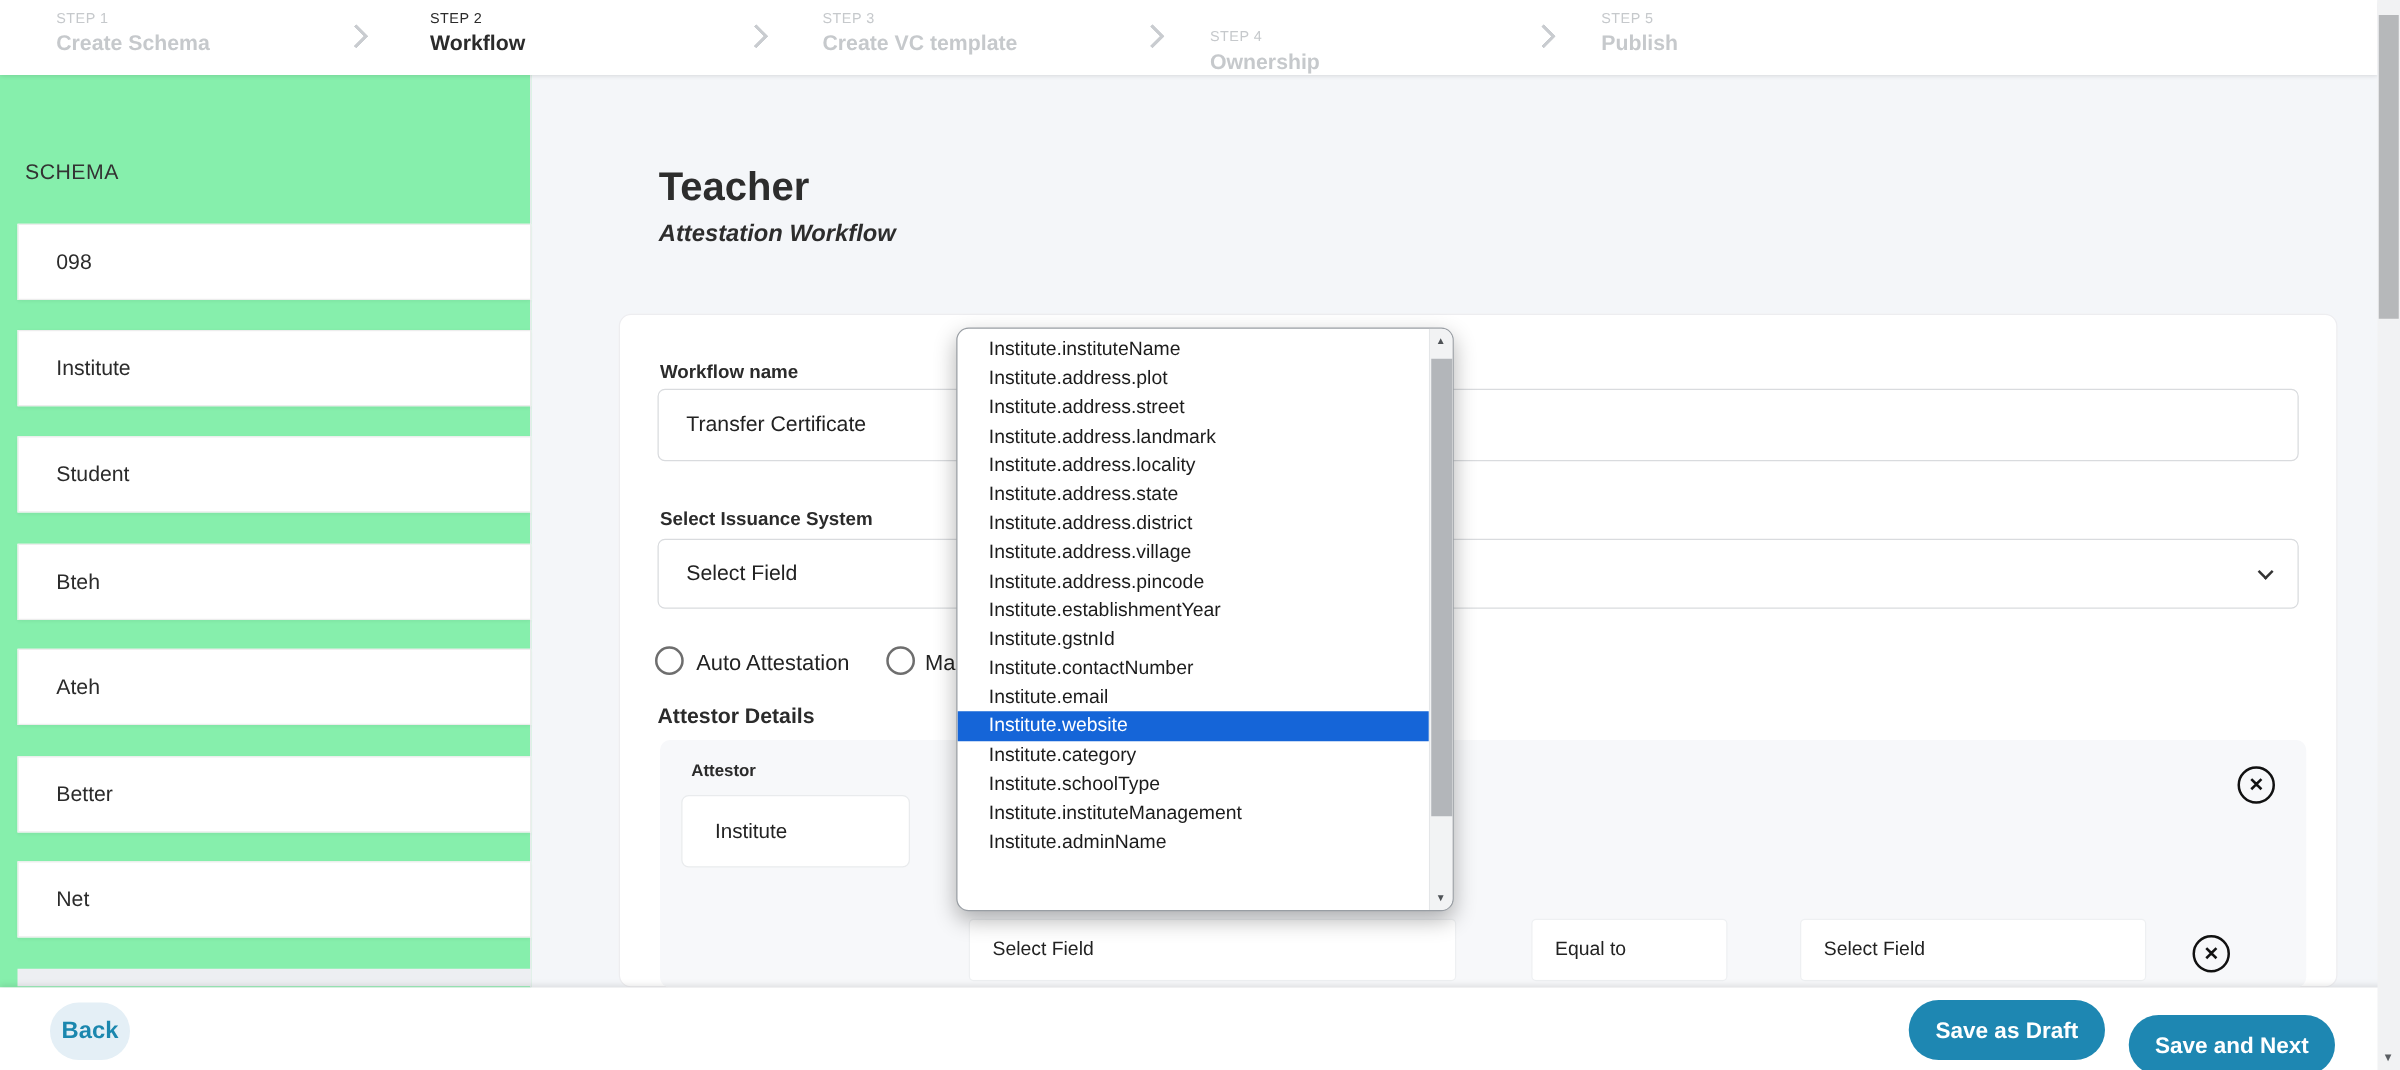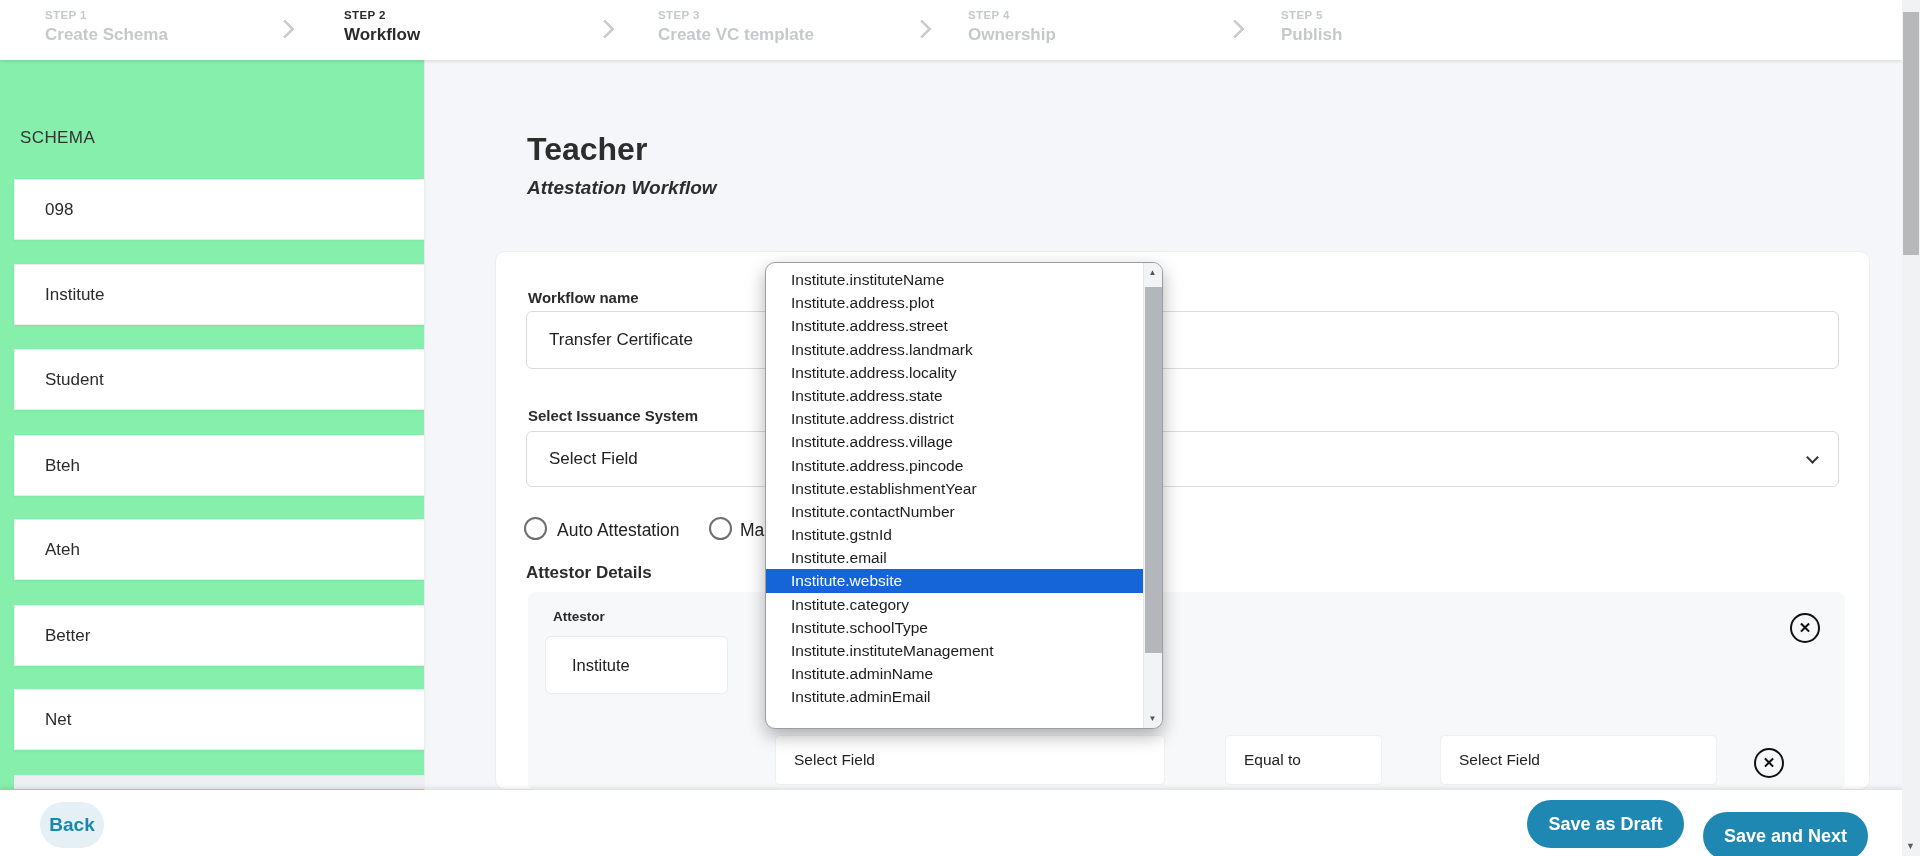--- a/index.html
+++ b/index.html
@@ -3,21 +3,21 @@
 <meta charset="utf-8">
 <style>
   * { margin:0; padding:0; box-sizing:border-box; }
   html,body { width:1920px; height:856px; overflow:hidden; font-family:"Liberation Sans", sans-serif; }
   #page { position:relative; width:1920px; height:856px; background:#f4f6f9; }
 
   
   #header { position:absolute; left:0; top:0; width:1902px; height:60px; background:#fff;
             box-shadow:0 1px 4px rgba(0,0,0,.14); z-index:30; }
   .step { position:absolute; top:9px; }
-  .step .step-no { font-size:11.5px; font-weight:700; letter-spacing:.4px; color:#c6c9cc; }
+  .step .step-no { font-size:11.5px; font-weight:400; letter-spacing:.4px; color:#c6c9cc; }
   .step .step-label { font-size:17px; font-weight:700; color:#c6c9cc; margin-top:4px; }
   .step.active .step-no, .step.active .step-label { color:#2b2b2b; }
   .step-chev { position:absolute; top:22px; width:14px; height:14px;
                border-top:3.5px solid #c9ccd0; border-right:3.5px solid #c9ccd0;
                transform:rotate(45deg); border-radius:1px; }
 
   
   #pg-scroll { position:absolute; right:0; top:0; width:18px; height:856px; background:#f1f2f3; z-index:60; }
   #pg-thumb { position:absolute; left:1px; top:12px; width:16px; height:243px; background:#b6b8ba; }
   #pg-down { position:absolute; left:4px; bottom:5px; font-size:9px; color:#5a5e62; }
@@ -92,21 +92,21 @@
       <div class="step active" style="left: 344px;">
         <div class="step-no">STEP 2</div>
         <div class="step-label">Workflow</div>
       </div>
       <div class="step-chev" style="left: 598px;"></div>
       <div class="step" style="left: 658px;">
         <div class="step-no">STEP 3</div>
         <div class="step-label">Create VC template</div>
       </div>
       <div class="step-chev" style="left: 915px;"></div>
-      <div class="step" style="left: 968px;">
+      <div class="step" style="left: 968px; margin-top: 15px;">
         <div class="step-no">STEP 4</div>
         <div class="step-label">Ownership</div>
       </div>
       <div class="step-chev" style="left: 1228px;"></div>
       <div class="step" style="left: 1281px;">
         <div class="step-no">STEP 5</div>
         <div class="step-label">Publish</div>
       </div>
     </div>
 
@@ -166,29 +166,28 @@
         <div class="dd-opt">Institute.instituteName</div>
         <div class="dd-opt">Institute.address.plot</div>
         <div class="dd-opt">Institute.address.street</div>
         <div class="dd-opt">Institute.address.landmark</div>
         <div class="dd-opt">Institute.address.locality</div>
         <div class="dd-opt">Institute.address.state</div>
         <div class="dd-opt">Institute.address.district</div>
         <div class="dd-opt">Institute.address.village</div>
         <div class="dd-opt">Institute.address.pincode</div>
         <div class="dd-opt">Institute.establishmentYear</div>
+        <div class="dd-opt">Institute.gstnId</div>
         <div class="dd-opt">Institute.contactNumber</div>
-        <div class="dd-opt">Institute.gstnId</div>
         <div class="dd-opt">Institute.email</div>
         <div class="dd-opt sel">Institute.website</div>
         <div class="dd-opt">Institute.category</div>
         <div class="dd-opt">Institute.schoolType</div>
         <div class="dd-opt">Institute.instituteManagement</div>
         <div class="dd-opt">Institute.adminName</div>
-        <div class="dd-opt">Institute.adminEmail</div>
       </div>
     <div id="dd-scroll">
       <div class="dd-arrow" style="top:5px;">▲</div>
       <div id="dd-thumb"></div>
       <div class="dd-arrow" style="bottom:5px;">▼</div>
     </div>
   </div>
 
   <div id="footer">
     <button class="pill" id="back-btn">Back</button>

